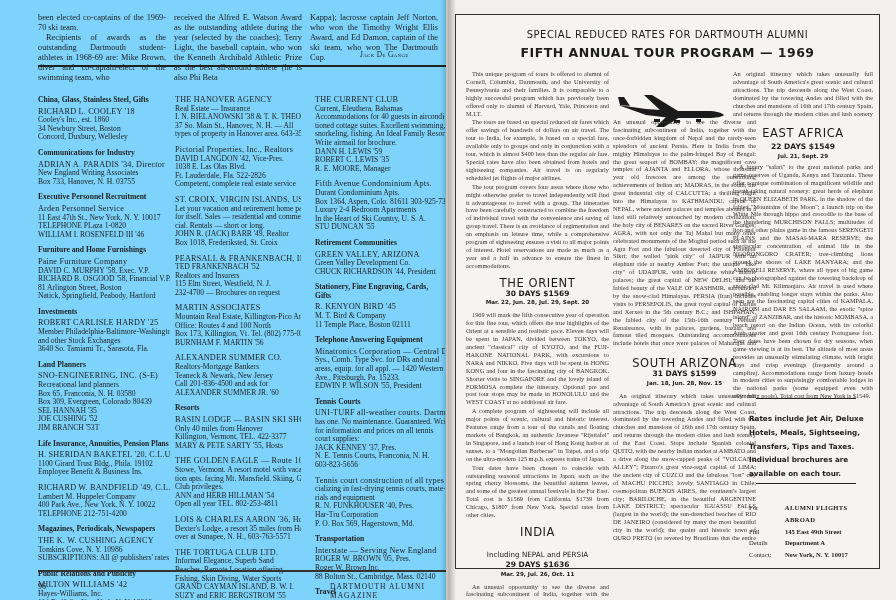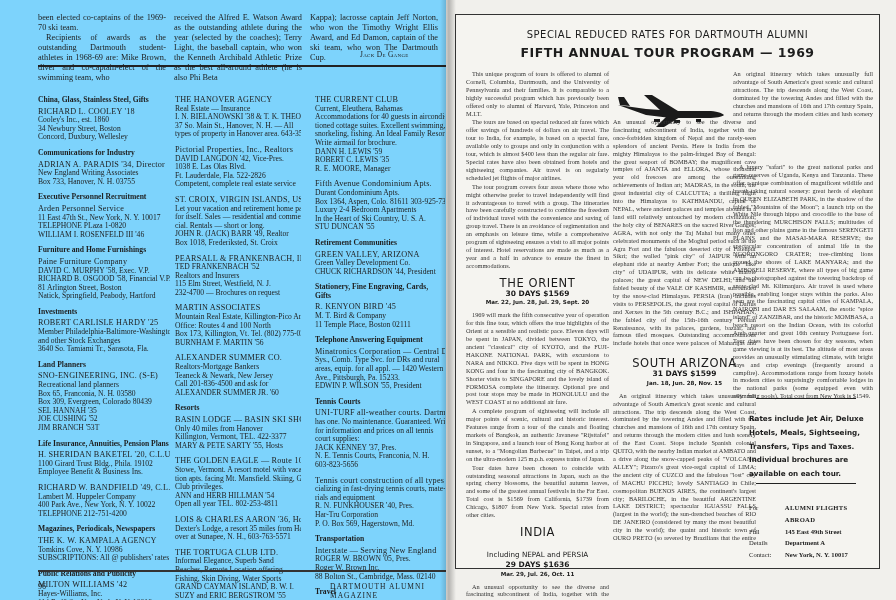--- a/index.html
+++ b/index.html
@@ -160,21 +160,21 @@
           <div class="entry">
             <span class="line big">RICHARD W. BANDFIELD '49, C.L.U.</span>
             <span class="line">Lambert M. Huppeler Company</span>
             <span class="line">400 Park Ave., New York, N. Y. 10022</span>
             <span class="line">TELEPHONE 212-751-4200</span>
           </div>
         </div>
         <div class="cat-block">
           <div class="cat">Magazines, Periodicals, Newspapers</div>
           <div class="entry">
-            <span class="line big">THE K. W. KAMPALA AGENCY</span>
+            <span class="line big">THE K. W. CUSHING AGENCY</span>
             <span class="line">Tomkins Cove, N. Y. 10986</span>
             <span class="line">SUBSCRIPTIONS: All @ publishers' rates</span>
           </div>
         </div>
         <div class="cat-block">
           <div class="cat">Public Relations and Publicity</div>
           <div class="entry">
             <span class="line big">MILTON WILLIAMS '42</span>
             <span class="line">Hayes-Williams, Inc.</span>
             <span class="line">114 E. 40 St., New York, N. Y. 10016</span>
@@ -395,20 +395,25 @@
       <div class="days">31 DAYS $1599</div>
       <div class="dates">Jan. 18, Jun. 28, Nov. 15</div>
     </div>
     <p style="height:150px;overflow:hidden">An original itinerary which takes unusually full advantage of South America's great scenic and cultural attractions. The trip descends along the West Coast, dominated by the towering Andes and filled with the churches and mansions of 16th and 17th century Spain, and returns through the modern cities and lush scenery of the East Coast. Stops include Spanish colonial QUITO, with the nearby Indian market at AMBATO and a drive along the snow-capped peaks of "VOLCANO ALLEY"; Pizarro's great vice-regal capital of LIMA; the ancient city of CUZCO and the fabulous "lost" city of MACHU PICCHU; lovely SANTIAGO in Chile; cosmopolitan BUENOS AIRES, the continent's largest city; BARILOCHE, in the beautiful ARGENTINE LAKE DISTRICT; spectacular IGUASSU FALLS (largest in the world); the sun-drenched beaches of RIO DE JANEIRO (considered by many the most beautiful city in the world); the quaint and historic town of OURO PRETO (so revered by Brazilians that the entire town is preserved by law as a national museum); the striking contemporary architecture of BRASILIA; and PANAMA CITY with the Panama Canal, Spanish ruins, and free-port shopping. These great points of interest are complemented by an assemblage of South America's truly outstanding hotels. Total cost is $1599 from New York. Special rates from other cities.</p>
   </div>
 
   <div class="ad-col a3" style="height:48px;overflow:hidden">
     <p style="text-indent:0">An original itinerary which takes unusually full advantage of South America's great scenic and cultural attractions. The trip descends along the West Coast, dominated by the towering Andes and filled with the churches and mansions of 16th and 17th century Spain, and returns through the modern cities and lush scenery of the East Coast. Stops include Spanish colonial QUITO, with the nearby Indian market at AMBATO and a drive along the snow-capped peaks of "VOLCANO ALLEY"; Pizarro's great vice-regal capital of LIMA; the ancient city of CUZCO and the fabulous "lost" city of MACHU PICCHU; lovely SANTIAGO in Chile; cosmopolitan BUENOS AIRES, the continent's largest city; BARILOCHE, in the beautiful ARGENTINE LAKE DISTRICT; spectacular IGUASSU FALLS (largest in the world); the sun-drenched beaches of RIO DE JANEIRO (considered by many the most beautiful city in the world); the quaint and historic town of OURO PRETO (so revered by Brazilians that the entire town is preserved by law as a national museum); the striking contemporary architecture of BRASILIA; and PANAMA CITY with the Panama Canal, Spanish ruins, and free-port shopping. These great points of interest are complemented by an assemblage of South America's truly outstanding hotels. Total cost is $1599 from New York. Special rates from other cities.</p>
   </div>
 
+  <div class="region-h east-africa-h">
+    <div class="name">EAST AFRICA</div>
+    <div class="days">22 DAYS $1549</div>
+    <div class="dates">Jul. 21, Sept. 29</div>
+  </div>
   <div class="east-africa-body">A luxury "safari" to the great national parks and game reserves of Uganda, Kenya and Tanzania. These offer a unique combination of magnificent wildlife and breath-taking natural scenery: great herds of elephant in QUEEN ELIZABETH PARK, in the shadow of the fabled "Mountains of the Moon"; a launch trip on the White Nile through hippo and crocodile to the base of the thundering MURCHISON FALLS; multitudes of lion and other plains game in the famous SERENGETI PLAINS and the MASAI-MARA RESERVE; the spectacular concentration of animal life in the NGORONGORO CRATER; tree-climbing lions around the shores of LAKE MANYARA; and the AMBOSELI RESERVE, where all types of big game can be photographed against the towering backdrop of snow-clad Mt. Kilimanjaro. Air travel is used where possible, enabling longer stays within the parks. Also seen are the fascinating capital cities of KAMPALA, NAIROBI and DAR ES SALAAM, the exotic "spice island" of ZANZIBAR, and the historic MOMBASA, a beach resort on the Indian Ocean, with its colorful Arab quarter and great 16th century Portuguese fort. Tour dates have been chosen for dry seasons, when game viewing is at its best. The altitude of most areas provides an unusually stimulating climate, with bright days and crisp evenings (frequently around a campfire). Accommodations range from luxury hotels in modern cities to surprisingly comfortable lodges in the national parks (some equipped even with swimming pools). Total cost from New York is $1549.</div>
 
   <div class="ad-rule" style="left:300px;top:383px;width:100px"></div>
   <div class="includes">Rates include Jet Air, Deluxe Hotels, Meals, Sightseeing, Transfers, Tips and Taxes. Individual brochures are available on each tour.</div>
   <div class="ad-rule" style="left:300px;top:468px;width:100px"></div>
 
   <div class="contact">
     <div class="row">
       <span class="k">For</span>
       <span class="v caps">ALUMNI FLIGHTS ABROAD</span>

